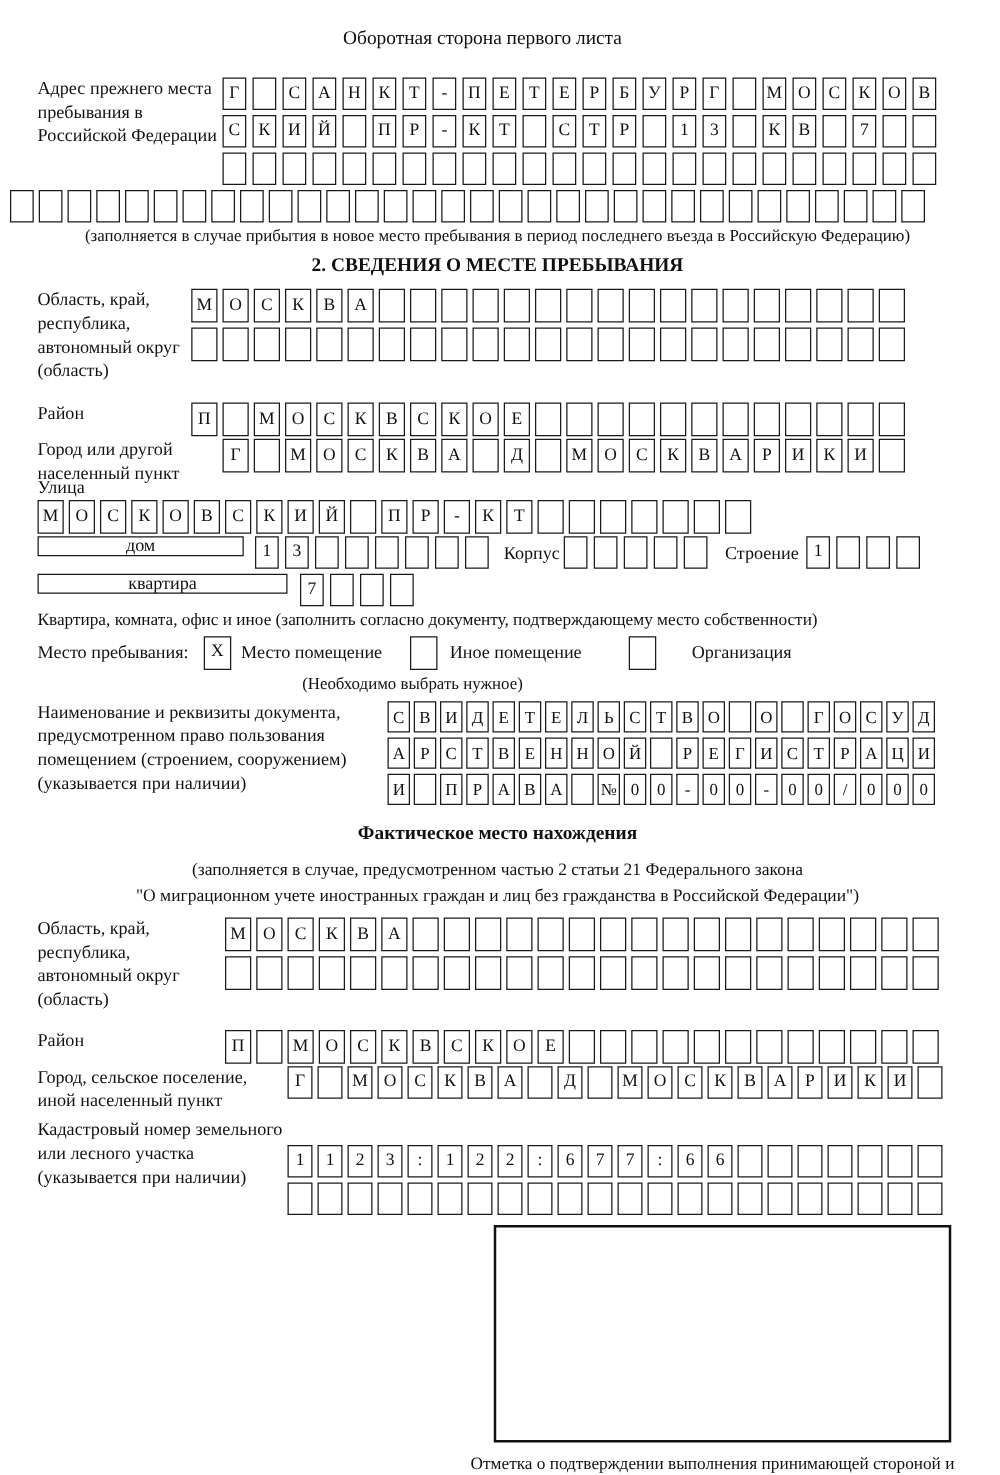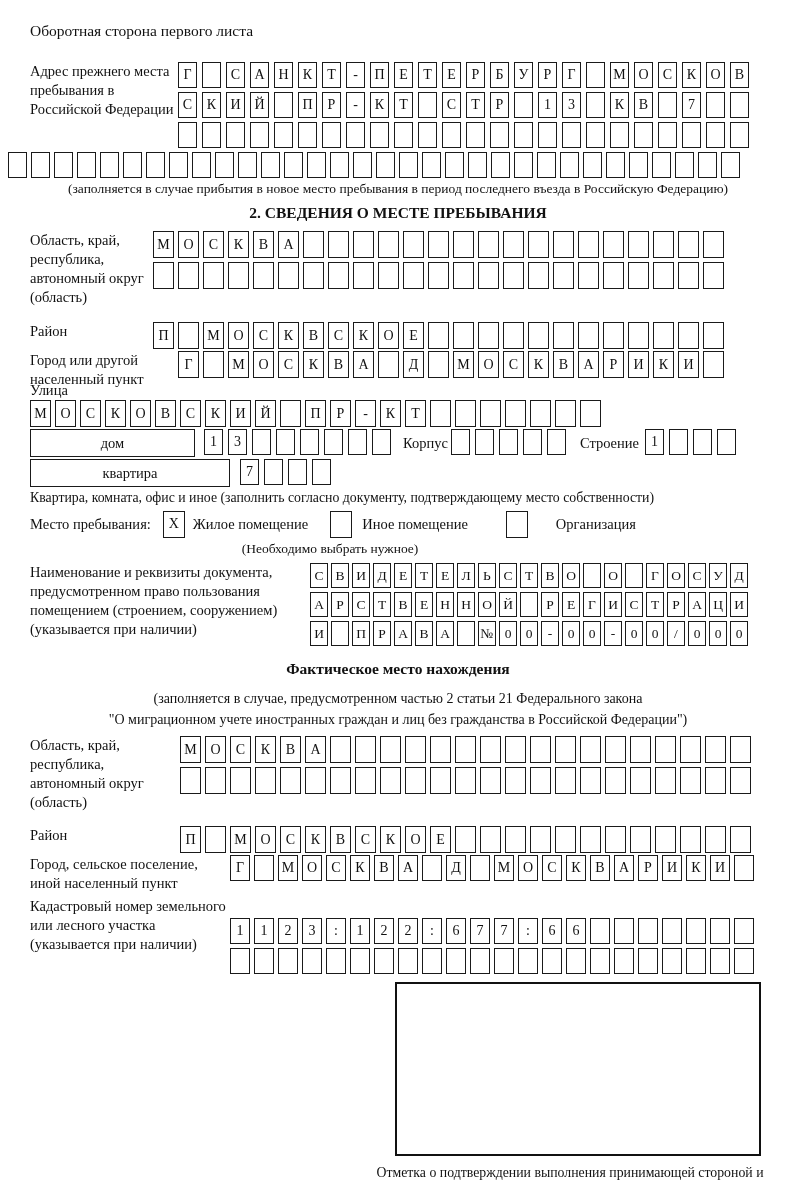--- a/index.html
+++ b/index.html
@@ -1,20 +1,20 @@
 <!DOCTYPE html>
 <html><head>
 <meta charset="utf-8">
 <style>
   html,body{margin:0;padding:0;background:#ffffff;}
   body{width:800px;height:1180px;overflow:hidden;color:#111;
        font-family:"Liberation Serif", serif;}
   .page{box-sizing:border-box;width:800px;height:1180px;padding:6px 34px 0 30px;}
 
-  .header-note{text-align:left;font-size:15.5px;margin:16px 24px 17px 0;}
+  .header-note{text-align:center;font-size:15.5px;margin:16px 24px 17px 0;}
 
   .frow{display:flex;align-items:flex-start;}
   .flabel{font-size:14.5px;line-height:19px;flex:none;}
 
   .cells{display:flex;gap:5px;flex:none;}
   .cell{flex:none;box-sizing:border-box;border:1.5px solid #1a1a1a;background:#fff;
         display:flex;align-items:center;justify-content:center;
         font-size:14px;width:19px;height:26px;}
   .cells.wide .cell{width:21px;height:27px;}
   .cells.g4{gap:4px;}
@@ -24,21 +24,21 @@
   .cells.kad{gap:4px;}
   .rowstack{display:flex;flex-direction:column;gap:4px;}
 
   .caption{font-size:13.5px;text-align:center;margin:3px 0 4px 0;}
   .caption-left{font-size:13.8px;margin:3px 0 4px 0;}
 
   .h2{font-weight:bold;font-size:15.5px;text-align:center;margin:7px 0 9px 0;}
   .h3{font-weight:bold;font-size:15.5px;text-align:center;margin:14px 0 10px 0;}
   .notes{font-size:14px;text-align:center;line-height:21px;}
 
-  .labelbox{box-sizing:border-box;border:1.5px solid #1a1a1a;height:28px;
+  .labelbox{box-sizing:border-box;border:1.5px solid #1a1a1a;height:16px;
             display:flex;align-items:center;justify-content:center;
             font-size:14.5px;flex:none;}
   .inline-lbl{font-size:14.5px;line-height:28px;flex:none;}
 
   .chk{box-sizing:border-box;border:1.5px solid #1a1a1a;width:22px;height:27px;flex:none;
        display:flex;align-items:center;justify-content:center;font-size:14px;}
 
   .stamp-box{box-sizing:border-box;border:2px solid #111;width:366px;height:174px;
              margin:8px 0 0 365px;background:#fff;}
   .stamp-caption{width:420px;margin:6px 0 0 330px;text-align:center;
@@ -351,21 +351,21 @@
         <div class="cell"></div>
         <div class="cell"></div>
         <div class="cell"></div>
       </div>
   </div>
   <div class="caption-left">Квартира, комната, офис и иное (заполнить согласно документу, подтверждающему место собственности)</div>
 
   <div class="frow" style="align-items:center;margin-top:4px;">
     <div class="inline-lbl">Место пребывания:</div>
     <div class="chk" style="margin:0 8px 0 12px;">X</div>
-    <div class="inline-lbl">Жилое помещение</div>
+    <div class="inline-lbl">Место помещение</div>
     <div class="chk" style="margin:0 10px 0 22px;"></div>
     <div class="inline-lbl">Иное помещение</div>
     <div class="chk" style="margin:0 28px 0 38px;"></div>
     <div class="inline-lbl">Организация</div>
   </div>
   <div class="caption" style="width:280px;margin-left:160px;">(Необходимо выбрать нужное)</div>
 
   <div class="frow" style="margin-top:6px;">
     <div class="flabel" style="width:280px;padding-right:10px;box-sizing:border-box;">Наименование и реквизиты документа, предусмотренном право пользования помещением (строением, сооружением) (указывается при наличии)</div>
     <div class="rowstack">

